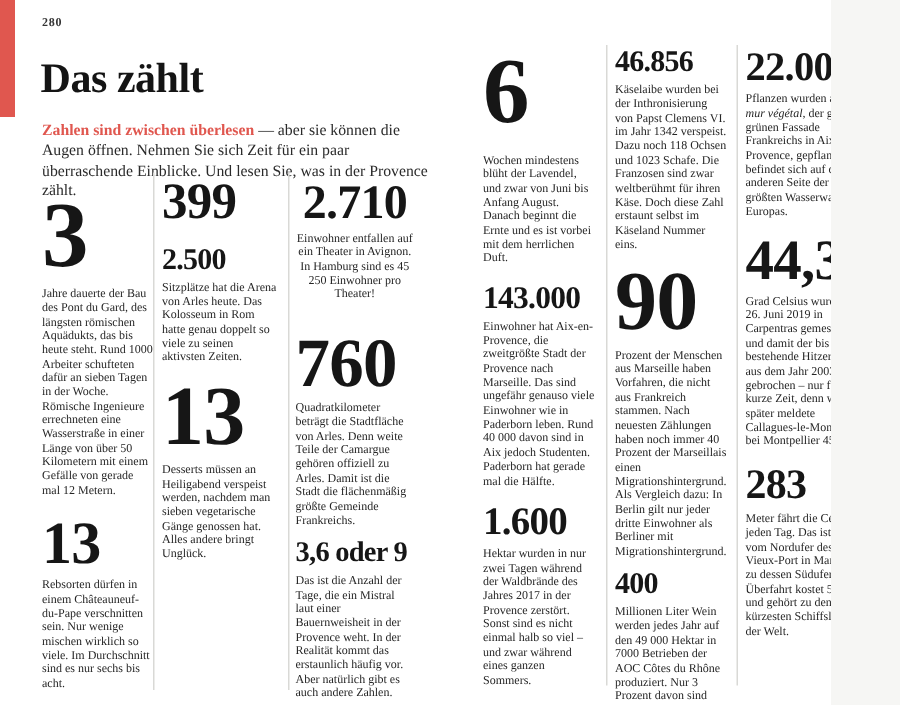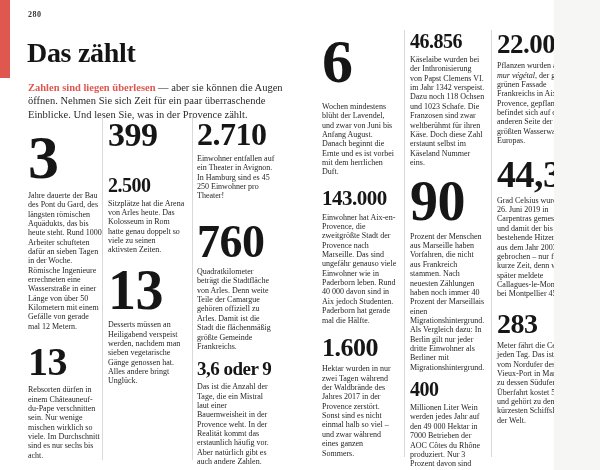--- a/index.html
+++ b/index.html
@@ -58,21 +58,21 @@
 
 <div id="canvas">
 
   <div class="accent-bar"></div>
 
   <div class="folio folio-left">280</div>
   <div class="folio folio-right">281</div>
 
   <h1 class="title">Das zählt</h1>
 
-  <p class="intro"><span class="hl">Zahlen sind liegen überlesen</span><span> — aber sie können die Augen öffnen. Nehmen Sie sich Zeit für ein paar überraschende Einblicke. Und lesen Sie, was in der Provence zählt.</span></p>
+  <p class="intro"><span class="hl">Zahlen sind zwischen überlesen</span><span> — aber sie können die Augen öffnen. Nehmen Sie sich Zeit für ein paar überraschende Einblicke. Und lesen Sie, was in der Provence zählt.</span></p>
 
   <div class="vrule vr1"></div>
   <div class="vrule vr2"></div>
   <div class="vrule vr3"></div>
   <div class="vrule vr4"></div>
 
   <div class="col col1">
     <div style="margin-top:12px;">
       <div class="num s62">3</div>
       <p class="txt">Jahre dauerte der Bau des Pont du Gard, des längsten römischen Aquädukts, das bis heute steht. Rund 1000 Arbeiter schufteten dafür an sieben Tagen in der Woche. Römische Ingenieure errechneten eine Wasserstraße in einer Länge von über 50 Kilometern mit einem Gefälle von gerade mal 12 Metern.</p>
@@ -80,32 +80,32 @@
     <div style="margin-top:13px;">
       <div class="num s40">13</div>
       <p class="txt">Rebsorten dürfen in einem Châteauneuf-du-Pape verschnitten sein. Nur wenige mischen wirklich so viele. Im Durchschnitt sind es nur sechs bis acht.</p>
     </div>
   </div>
 
   <div class="col col2">
     <div style="margin-top:2px;">
       <div class="num s34">399</div>
     </div>
-    <div style="margin-top:25px;">
+    <div style="margin-top:13px;">
       <div class="num s20">2.500</div>
       <p class="txt">Sitzplätze hat die Arena von Arles heute. Das Kolosseum in Rom hatte genau doppelt so viele zu seinen aktivsten Zeiten.</p>
     </div>
     <div style="margin-top:10px;">
       <div class="num s56">13</div>
       <p class="txt">Desserts müssen an Heiligabend verspeist werden, nachdem man sieben vegetarische Gänge genossen hat. Alles andere bringt Unglück.</p>
     </div>
   </div>
 
   <div class="col col3">
-    <div style="margin-top:2px;">
+    <div style="margin-top:2px;text-align:center;">
       <div class="num s32">2.710</div>
       <p class="txt">Einwohner entfallen auf ein Theater in Avignon. In Hamburg sind es 45 250 Einwohner pro Theater!</p>
     </div>
     <div style="margin-top:20px;">
       <div class="num s46">760</div>
       <p class="txt">Quadratkilometer beträgt die Stadtfläche von Arles. Denn weite Teile der Camargue gehören offiziell zu Arles. Damit ist die Stadt die flächenmäßig größte Gemeinde Frankreichs.</p>
     </div>
     <div style="margin-top:9px;">
       <div class="num s19">3,6 oder 9</div>
       <p class="txt">Das ist die Anzahl der Tage, die ein Mistral laut einer Bauernweisheit in der Provence weht. In der Realität kommt das erstaunlich häufig vor. Aber natürlich gibt es auch andere Zahlen.</p>

